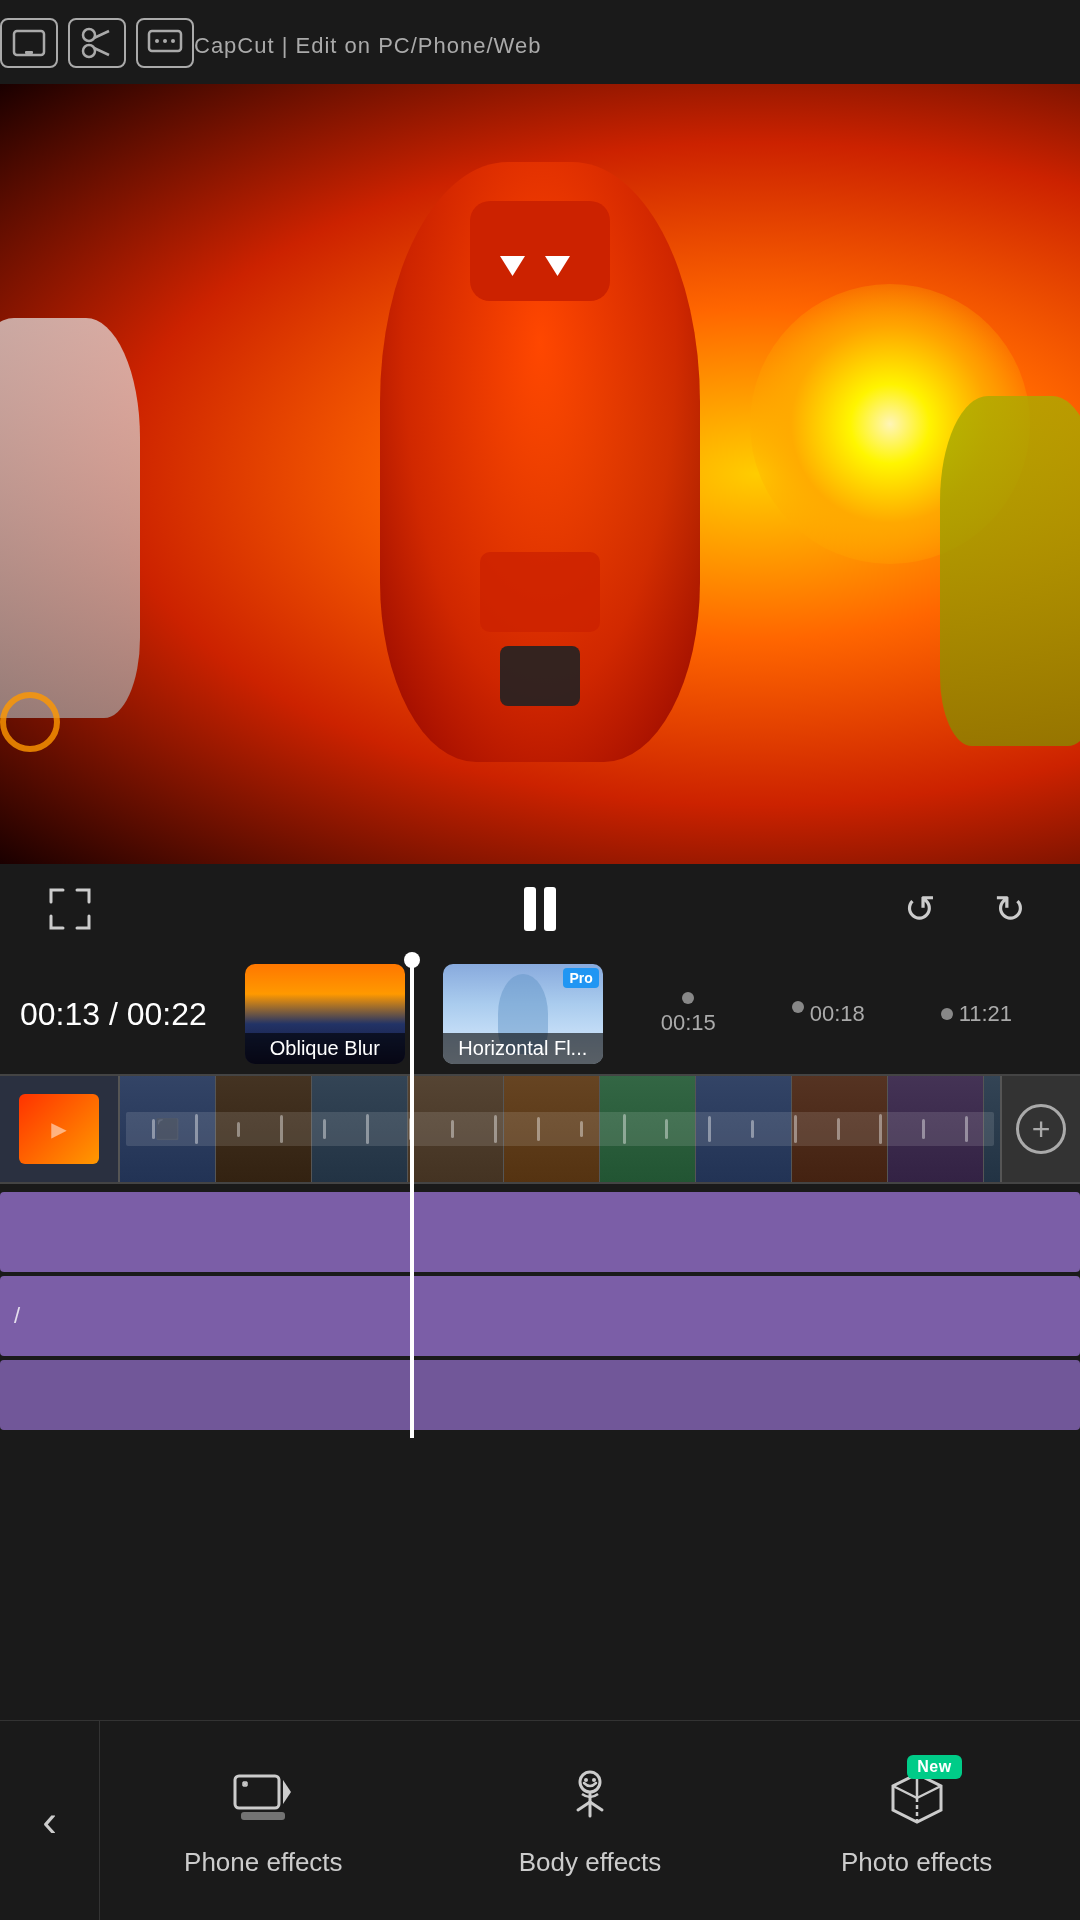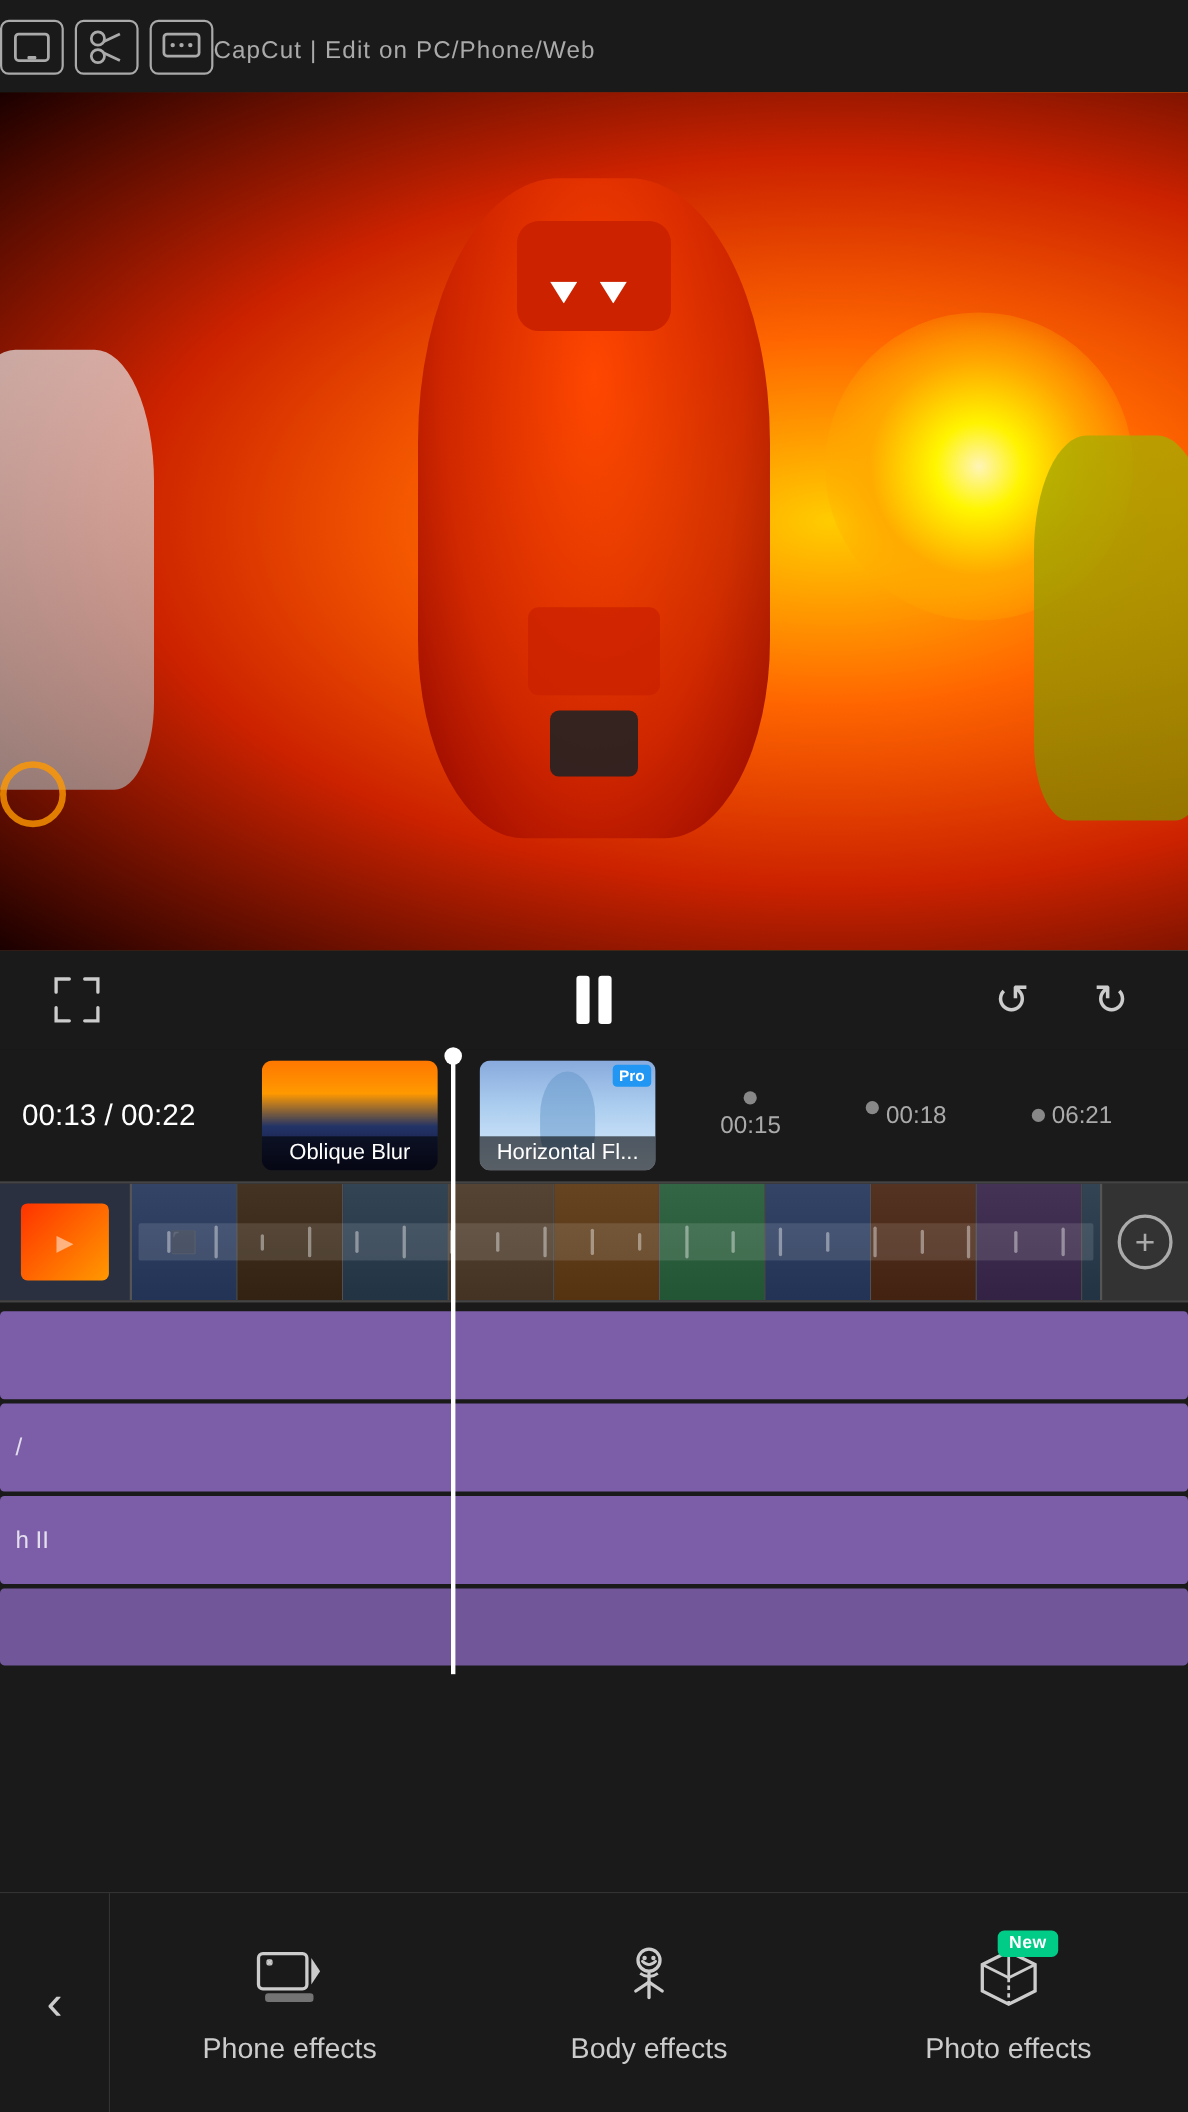--- a/index.html
+++ b/index.html
@@ -178,21 +178,21 @@
     
     .effects-thumbnail-row {
       display: flex;
       align-items: center;
       padding: 10px 20px;
       gap: 10px;
       background: #1a1a1a;
       height: 120px;
     }
     .time-display {
-      font-size: 27px;
+      font-size: 32px;
       color: #fff;
       min-width: 180px;
     }
     .effect-thumb {
       width: 160px;
       height: 100px;
       border-radius: 10px;
       overflow: hidden;
       position: relative;
       flex-shrink: 0;
@@ -468,21 +468,21 @@
       <div style="display:flex;align-items:center;gap:6px;flex-direction:column;">
         <div class="ruler-dot"></div>
         <span style="font-size:22px;color:#aaa;">00:15</span>
       </div>
       <div style="display:flex;align-items:flex-start;gap:6px;">
         <div class="ruler-dot"></div>
         <span style="font-size:22px;color:#aaa;">00:18</span>
       </div>
       <div style="display:flex;align-items:center;gap:6px;">
         <div class="ruler-dot"></div>
-        <span style="font-size:22px;color:#aaa;">06:21</span>
+        <span style="font-size:22px;color:#aaa;">11:21</span>
       </div>
     </div>
   </div>
 
   <div style="position:absolute;left:calc(38% + 0px);top:0;width:4px;height:100%;background:#fff;z-index:20;">
     <div style="width:16px;height:16px;background:#fff;border-radius:50%;margin-left:-6px;margin-top:-2px;"></div>
   </div>
 
   <div style="width:100%;height:110px;background:#2a2a2a;position:relative;overflow:hidden;display:flex;border-top:2px solid #444;border-bottom:2px solid #444;">
 
@@ -539,23 +539,20 @@
     </div>
   </div>
 
   <div style="padding:4px 0;">
     <div class="audio-track">
       <div class="audio-track-label"></div>
     </div>
     <div class="audio-track">
       <div class="audio-track-label">/</div>
     </div>
-    <div class="audio-track">
-      <div class="audio-track-label">h II</div>
-    </div>
     <div class="audio-track" style="height:70px;background:#7B5EA7;opacity:0.9;"></div>
   </div>
 </div>
 
 <div class="bottom-toolbar">
   <div class="back-btn">
     <span class="back-chevron">‹</span>
   </div>
   <div class="toolbar-items">
 

